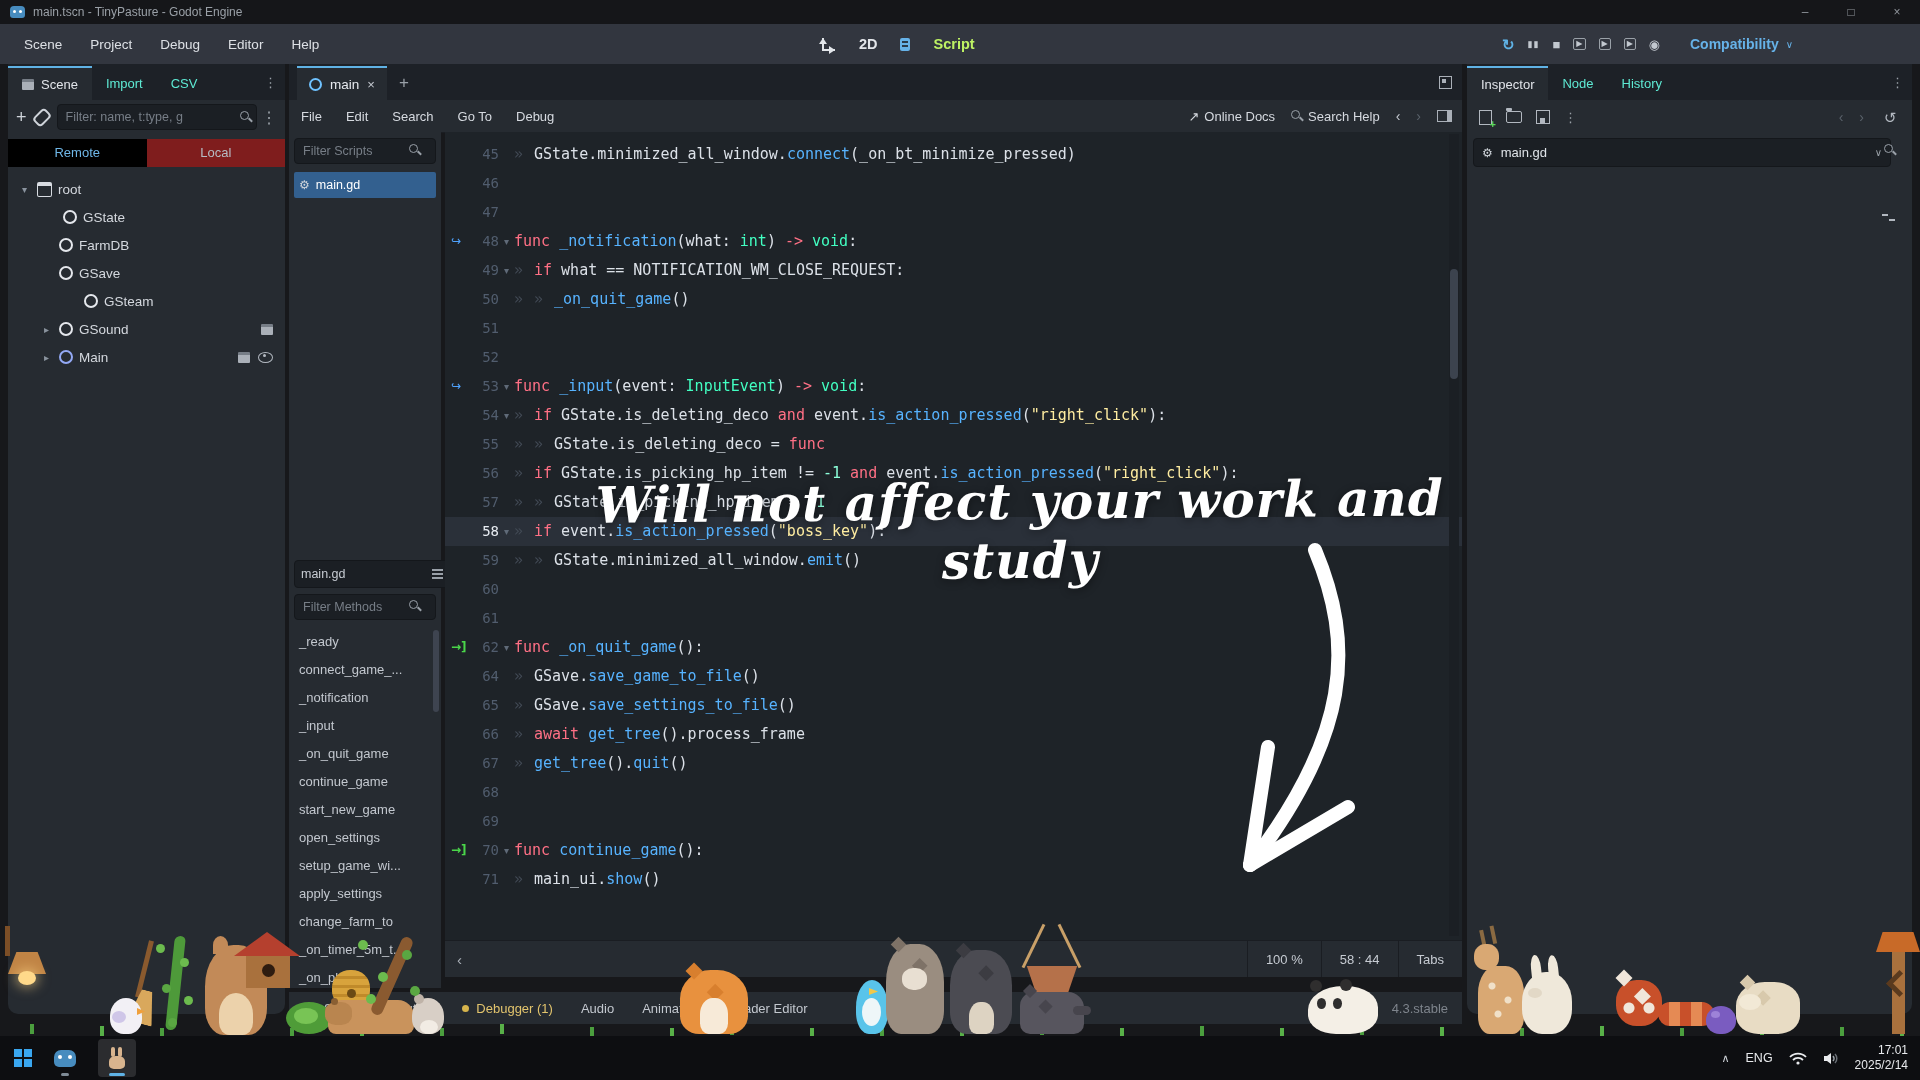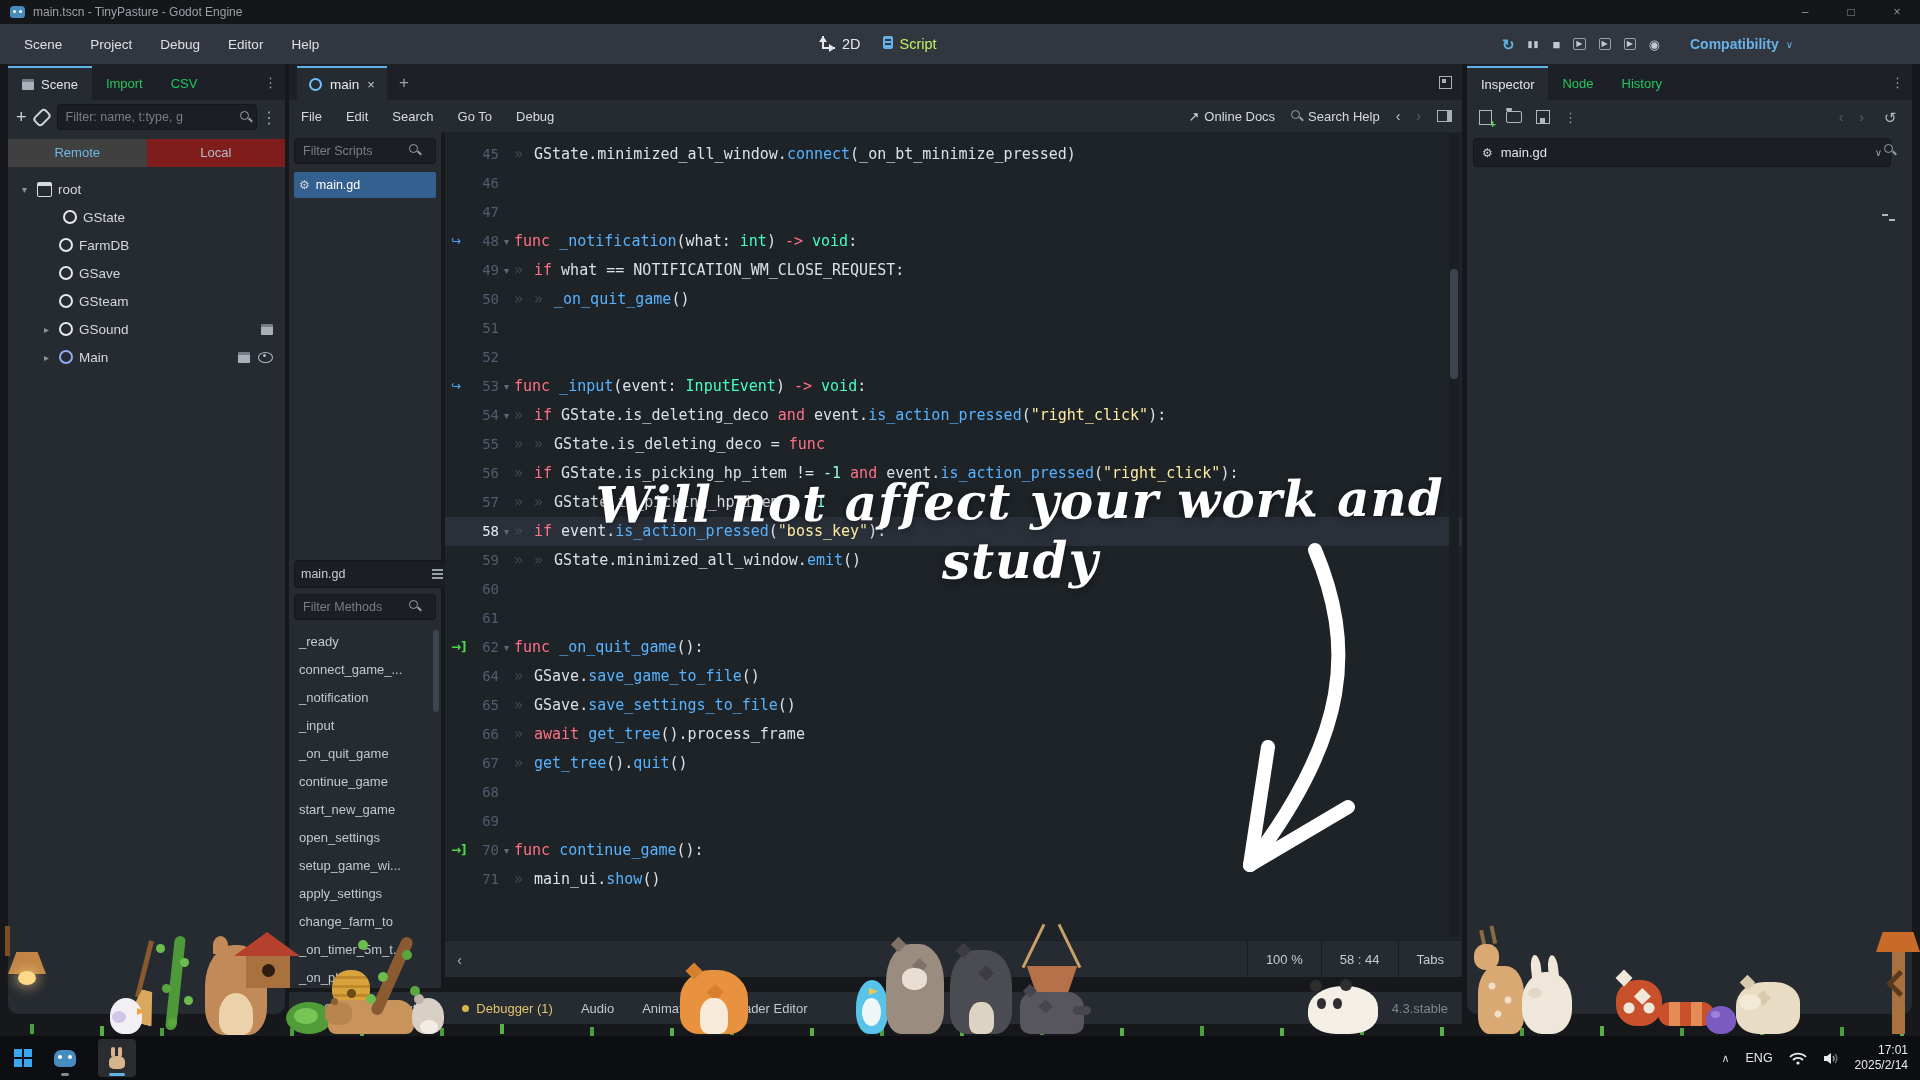--- a/index.html
+++ b/index.html
@@ -11,54 +11,54 @@
   #titlebar .gicon{width:15px;height:12px;background:#478cbf;border-radius:4px 4px 3px 3px;margin:0 8px 0 10px;position:relative}
   #titlebar .gicon:before{content:'';position:absolute;left:3px;top:4px;width:3px;height:3px;border-radius:50%;background:#fff;box-shadow:6px 0 0 #fff}
   #titlebar .wtitle{font-size:12px;color:#9aa0a7}
   #wincontrols{margin-left:auto;display:flex;height:24px}
   #wincontrols span{width:46px;text-align:center;line-height:24px;color:#8f949b;font-size:12px}
   
   #toolbar{left:0;top:24px;width:1920px;height:40px;background:#32363f;z-index:2}
   #menubar{position:absolute;left:10px;top:0;height:40px;display:flex;align-items:center}
   #menubar .menu-item{padding:0 14px;font-size:13.5px;color:#dde0e5}
   #modes{position:absolute;left:822px;top:0;height:40px;display:flex;align-items:center;gap:22px}
-  .mode{display:flex;align-items:flex-start;gap:7px;font-size:14.5px;color:#e3e6ea;font-weight:normal}
+  .mode{display:flex;align-items:center;gap:24px;font-size:14.5px;color:#e3e6ea;font-weight:bold}
   .mode.active{color:#bef264}
   .ico-2d{width:11px;height:11px;border-left:2px solid #e3e6ea;border-bottom:2px solid #e3e6ea;position:relative}
   .ico-2d:before{content:'';position:absolute;left:-5px;top:-4px;border:4px solid transparent;border-bottom:6px solid #e3e6ea}
   .ico-2d:after{content:'';position:absolute;right:-4px;bottom:-5px;border:4px solid transparent;border-left:6px solid #e3e6ea}
   .ico-script{width:10px;height:13px;background:#66b2e8;border-radius:2px;position:relative}
   .ico-script:after{content:'';position:absolute;left:2px;top:3px;width:6px;height:2px;background:#2a3a4a;box-shadow:0 4px 0 #2a3a4a}
   #run-controls{position:absolute;left:1502px;top:0;height:40px;display:flex;align-items:center;gap:13px;color:#c2c8cf}
   .rc{font-size:13px;line-height:1}
   .rc-replay{color:#5fb2e5;font-weight:bold;font-size:15px}
   .rc-pause{font-size:9px;letter-spacing:1px}
   .rc-remote-debug,.rc-play-scene,.rc-play-custom-scene{border:1px solid #9aa1a8;border-radius:2px;font-size:8px;padding:1px 2px}
   #renderer{position:absolute;left:1690px;top:0;height:40px;display:flex;align-items:center;gap:7px;color:#66b2e8;font-size:14px;font-weight:bold}
   #renderer .chev{font-size:10px;font-weight:normal}
   
   .dock{background:#262b31;border-radius:0 0 10px 10px;z-index:1}
   .dock-tabs{height:36px;background:#1d2127;display:flex;align-items:flex-end;border-radius:0}
-  .dock-tab{height:34px;padding:0 14px;display:flex;align-items:center;gap:7px;color:#22c55e;font-size:13px}
+  .dock-tab{height:34px;padding:0 14px;display:flex;align-items:center;gap:7px;color:#5eead4;font-size:13px}
   .dock-tab.active{background:#262b31;color:#e2e5ea;border-top:2px solid #5fb2e5;height:32px}
   .dots{margin-left:auto;color:#9aa1a8;font-size:13px;padding:0 8px;align-self:center}
   .tin{background:#1b1f24;border:1px solid #14171b;border-radius:4px;color:#c7ccd3;font-size:12.5px;
        padding:0 22px 0 8px;height:24px;outline:none;font-family:"Liberation Sans",sans-serif}
   .tin::placeholder{color:#777e87}
   .mag{width:12px;height:12px;position:relative;display:inline-block}
   .mag:before{content:'';position:absolute;left:0;top:0;width:7px;height:7px;border:1.5px solid #99a0a8;border-radius:50%}
   .mag:after{content:'';position:absolute;left:8px;top:8px;width:5px;height:1.8px;background:#99a0a8;transform:rotate(45deg)}
   
   #scene-dock{left:8px;top:64px;width:277px;height:950px}
   .scene-toolbar{height:34px;display:flex;align-items:center;gap:9px;padding:0 8px}
   .scene-toolbar .plus{color:#cfd4da;font-size:18px}
   .ico-chain{width:8px;height:13px;border:2px solid #cfd4da;border-radius:4px;transform:rotate(45deg);position:relative}
   .view-tabs{display:flex;height:28px;margin-top:5px}
   .vt{flex:1;text-align:center;line-height:28px;font-size:13px;color:#b6bcc4;background:#7f1d1d}
-  .vt.active{background:#404040;color:#6fb7e8}
+  .vt.active{background:#000000;color:#6fb7e8}
   #scene-tree{padding-top:8px}
   .trow{height:28px;display:flex;align-items:center;gap:6px;color:#d4d8de;font-size:13.5px;padding-left:10px}
   .trow .arr{width:13px;color:#8a939e;font-size:10px;text-align:center}
   .ico-node{width:10px;height:10px;border:2px solid #e4e7ec;border-radius:50%}
   .ico-node.main{border-color:#93a9f5}
   .ico-window{width:13px;height:10px;border:1.5px solid #d8dce2;border-top:4px solid #d8dce2;border-radius:2px}
   .ico-clap{width:12px;height:8px;background:#aab0b8;border-top:3px solid #767d86;border-radius:1px}
   .ico-eye{width:13px;height:9px;border:1.5px solid #b2b8c0;border-radius:50%;position:relative}
   .ico-eye:after{content:'';position:absolute;left:3.5px;top:1.5px;width:3px;height:3px;border-radius:50%;background:#b2b8c0}
   .tbadges{margin-left:auto;display:flex;gap:8px;padding-right:12px;align-items:center}
@@ -318,21 +318,21 @@
       <div class="trow" style="padding-left: 32px;">
         <span class="arr"></span>
         <span class="ico-node"></span>
         <span>FarmDB</span>
       </div>
       <div class="trow" style="padding-left: 32px;">
         <span class="arr"></span>
         <span class="ico-node"></span>
         <span>GSave</span>
       </div>
-      <div class="trow" style="padding-left: 32px;">
+      <div class="trow" style="padding-left: 32px; margin-left: 25px;">
         <span class="arr"></span>
         <span class="ico-node"></span>
         <span>GSteam</span>
       </div>
       <div class="trow" style="padding-left: 32px;">
         <span class="arr">▸</span>
         <span class="ico-node"></span>
         <span>GSound</span>
         <span class="tbadges">
           <span class="ico-clap"></span>

